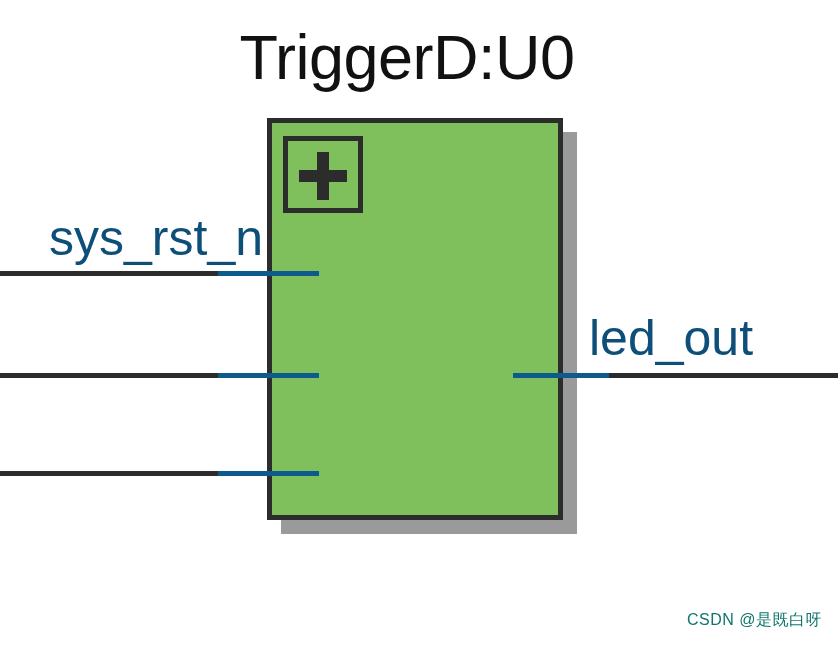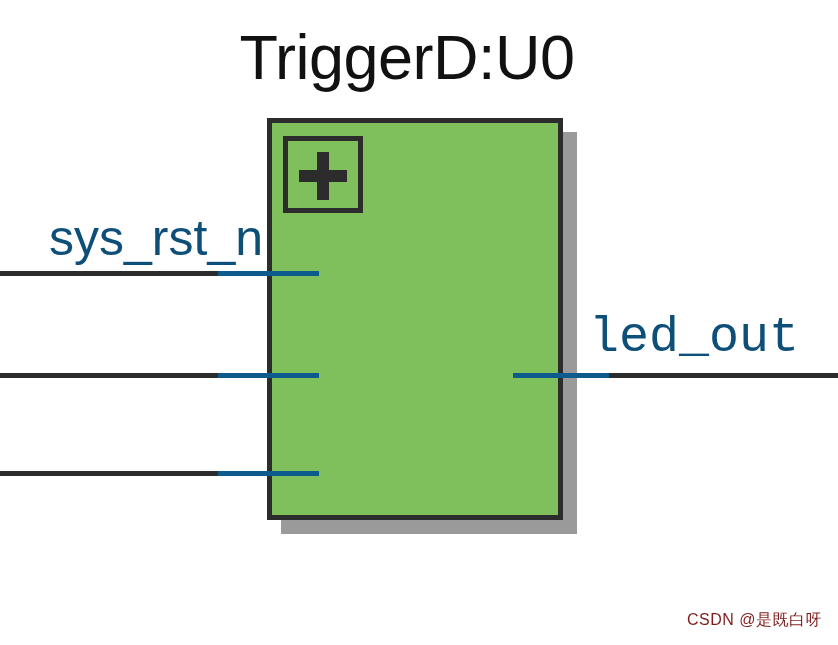--- a/index.html
+++ b/index.html
@@ -104,30 +104,29 @@
     color: #0d4f78;
     white-space: nowrap;
   }
   .port-label.in {
     right: 575px;          
     text-align: left;
   }
   .port-label.out {
     left: 589px;
     text-align: left;
-    font-family: Liberation Mono, monospace;
   }
 
   
   .watermark {
     position: absolute;
     right: 16px;
     bottom: 14px;
     font-size: 16px;
-    color: #7f1d1d;
+    color: #0f766e;
     letter-spacing: 0.5px;
     white-space: nowrap;
     margin-top: 44px;
   }
 </style>
 </head>
 <body>
 
 <div id="canvas">
 

